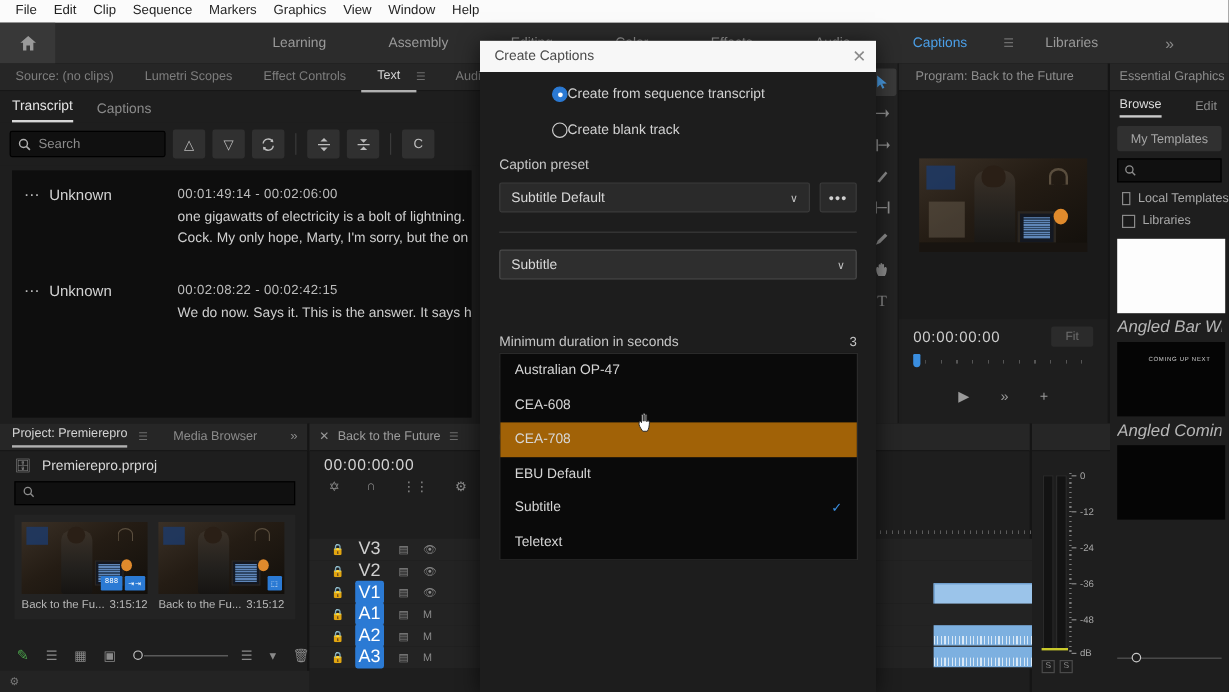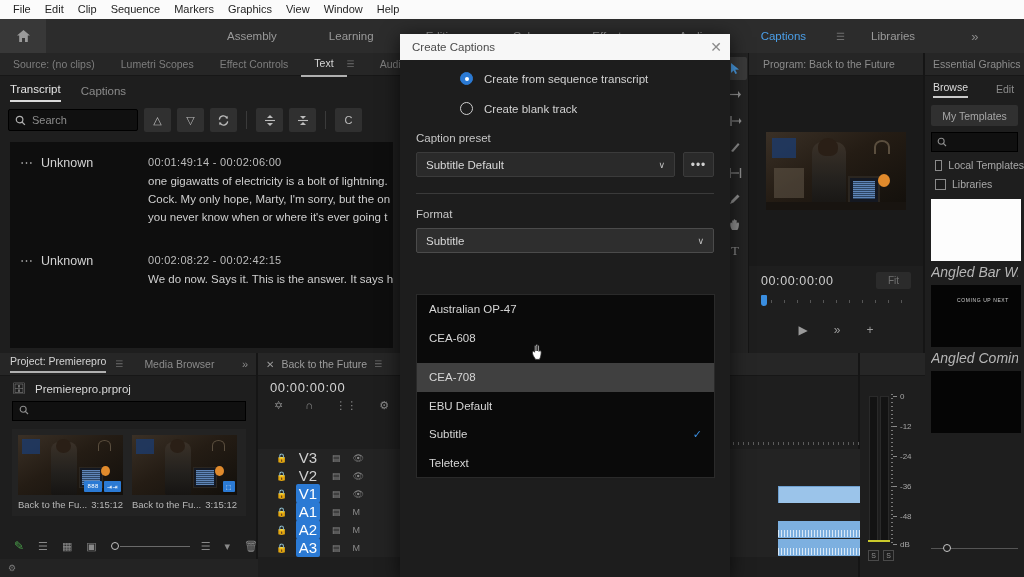--- a/index.html
+++ b/index.html
@@ -241,21 +241,21 @@
     position:absolute; left:400px; top:34px; width:330px; height:543px;
     background:#1d1d1d; box-shadow:0 3px 18px rgba(0,0,0,.65);
   }
   .dlg-title {
     height:26px; background:#f7f7f7; display:flex; align-items:center;
     padding:0 8px 0 12px;
   }
   .dlg-title .tt { font-size:11.5px; color:#4a4a4a; flex:1; }
   .dlg-title .x { color:#8a8a8a; font-size:14px; line-height:14px; }
   .dlg-body { padding:12px 16px 0 16px; position:relative; height:517px; }
-  .radio-row { display:flex; align-items:center; gap:11px; margin-bottom:17px;padding-left:44px; }
+  .radio-row { display:flex; align-items:center; margin-bottom:17px;padding-left:44px; }
   .radio { width:13px; height:13px; border-radius:50%; border:1.5px solid #cfcfcf;
     display:flex; align-items:center; justify-content:center; flex-shrink:0; }
   .radio.on { border-color:#2b7ad4; background:#2b7ad4; }
   .radio.on::after { content:''; width:4px; height:4px; border-radius:50%; background:#fff; }
   .radio-lbl { font-size:11.5px; color:#d2d2d2; }
   .fld-label { font-size:11.5px; color:#c6c6c6; margin-bottom:8px; }
   .preset-row { display:flex; gap:8px; align-items:center; }
   .select {
     flex:1; height:25px; background:#2a2a2a; border:1px solid #3b3b3b; border-radius:2px;
     display:flex; align-items:center; padding:0 9px; justify-content:space-between;
@@ -267,21 +267,21 @@
     color:#d0d0d0; font-size:12px; letter-spacing:1px; }
   .hr { height:1px; background:#3a3a3a; margin:16px 0 14px 0; }
   .select.open { background:#2e2e2e; border-color:#4b4b4b; }
 
   .dropdown {
     position:absolute; left:16px; top:234px; width:299px; background:#0a0a0a;
     border:1px solid #2a2a2a; z-index:20;
   }
   .dd-item { height:28.5px; display:flex; align-items:center; padding:0 12px;
     font-size:11.5px; color:#d6d6d6; justify-content:space-between; }
-  .dd-item.hover { background:#404040;margin-top:11px; }
+  .dd-item.hover { background:#a16207; }
   .dd-item .ck { color:#3a8ee0; font-size:11px; }
 
   .slider-block { margin-top:10px; }
   .slider-head { display:flex; justify-content:space-between; align-items:baseline; }
   .slider-head .lb { font-size:11.5px; color:#c6c6c6; }
   .slider-head .vl { font-size:11px; color:#c6c6c6; }
   .slider-track { position:relative; height:16px; margin-top:7px; }
   .slider-track .ln { position:absolute; left:0; top:7px; width:100%; height:1px; background:#6e6e6e; }
   .slider-track .kn { position:absolute; top:1px; width:13px; height:13px;
     border:1.5px solid #d9d9d9; border-radius:50%; background:#1d1d1d; }
@@ -305,22 +305,22 @@
     <div class="mi">Help</div>
   </div>
 
   <div class="wsbar">
     <div class="home-btn">
       <svg width="15" height="14" viewBox="0 0 15 14">
         <path d="M7.5 1 L14 6.6 L11.8 6.6 L11.8 13 L9 13 L9 9 L6 9 L6 13 L3.2 13 L3.2 6.6 L1 6.6 Z" fill="#9a9a9a"></path>
       </svg>
     </div>
     <div class="ws-tabs">
+      <div class="ws-tab">Learning</div>
       <div class="ws-tab">Assembly</div>
-      <div class="ws-tab">Learning</div>
       <div class="ws-tab">Editing</div>
       <div class="ws-tab">Color</div>
       <div class="ws-tab">Effects</div>
       <div class="ws-tab">Audio</div>
       <div class="ws-tab active">Captions</div>
       <div class="ws-hamb">☰</div>
       <div class="ws-tab">Libraries</div>
       <div class="ws-more">»</div>
     </div>
   </div>
@@ -377,21 +377,20 @@
     <div class="transcript-area">
       <div class="tr-row">
         <div class="tr-speaker">
           <span class="tr-dots">⋯</span>
           <span class="tr-name">Unknown</span>
         </div>
         <div class="tr-body">
           <div class="tr-time">00:01:49:14 - 00:02:06:00</div>
           <div class="tr-text">one gigawatts of electricity is a bolt of lightning.</div>
           <div class="tr-text">Cock. My only hope, Marty, I'm sorry, but the on</div>
-          <div class="tr-text">you never know when or where it's ever going t</div>
         </div>
       </div>
       <div class="tr-row" style="padding-top:28px">
         <div class="tr-speaker">
           <span class="tr-dots">⋯</span>
           <span class="tr-name">Unknown</span>
         </div>
         <div class="tr-body">
           <div class="tr-time">00:02:08:22 - 00:02:42:15</div>
           <div class="tr-text">We do now. Says it. This is the answer. It says he</div>
@@ -744,21 +743,20 @@
       <div class="preset-row">
         <div class="select">
           <span class="sv">Subtitle Default</span>
           <span class="chev">∨</span>
         </div>
         <div class="dots-btn">•••</div>
       </div>
 
       <div class="hr"></div>
 
-      <div class="fld-label">Format</div>
       <div class="select open">
         <span class="sv">Subtitle</span>
         <span class="chev">∨</span>
       </div>
 
       <div style="margin-top:46px">
         <div class="slider-block">
           <div class="slider-head">
             <span class="lb">Minimum duration in seconds</span>
             <span class="vl">3</span>

